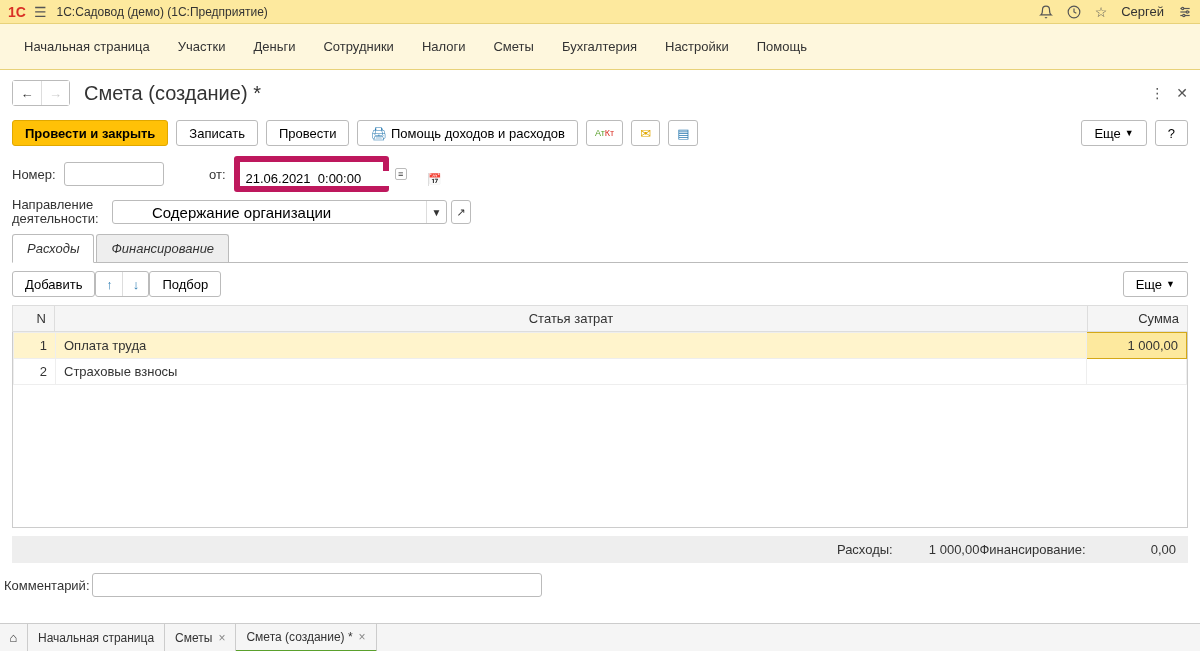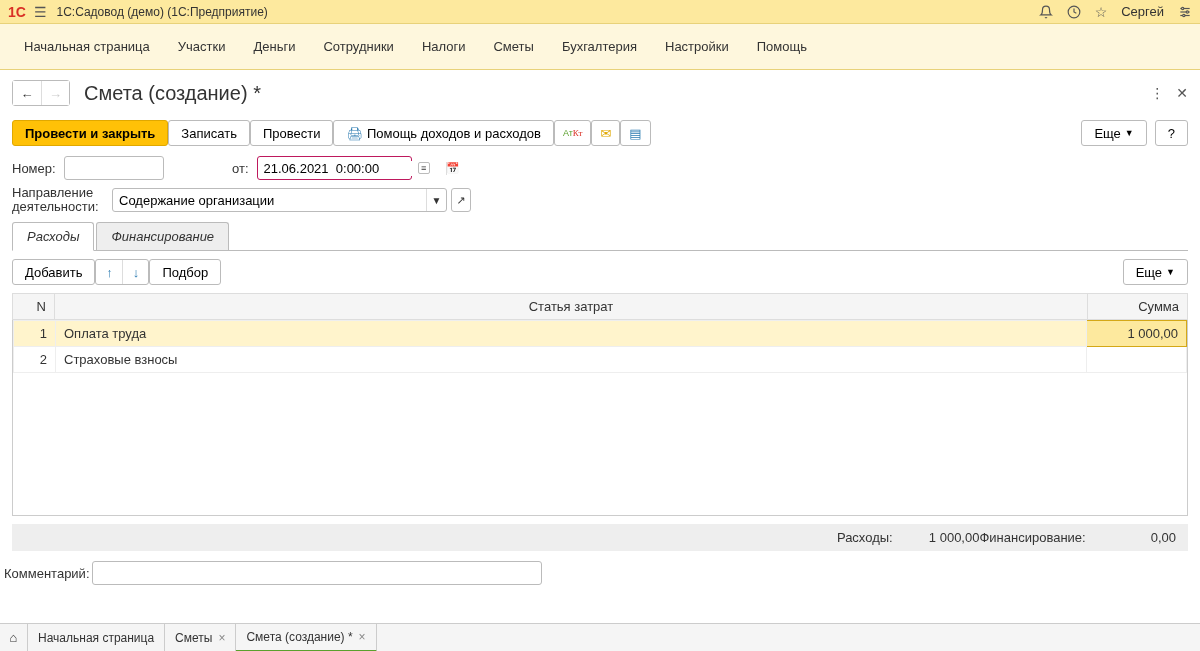--- a/index.html
+++ b/index.html
@@ -12,34 +12,34 @@
 .header-icon { cursor: pointer; font-size: 14px; color: #555; }
 .menu-bar { background: #fef7dd; height: 46px; display: flex; align-items: center; padding: 0 10px; gap: 0; border-bottom: 1px solid #e8d27a; }
 .menu-item { padding: 6px 14px; cursor: pointer; color: #333; font-size: 13px; }
 .page-header { display: flex; align-items: center; padding: 10px 12px; }
 .nav-btns { display: flex; border: 1px solid #bbb; border-radius: 3px; margin-right: 14px; }
 .nav-btn { width: 28px; height: 24px; display: flex; align-items: center; justify-content: center; cursor: pointer; background: #fff; }
 .nav-btn + .nav-btn { border-left: 1px solid #ddd; }
 .nav-btn.disabled { color: #ccc; cursor: default; }
 .page-title { font-size: 20px; color: #333; }
 .page-header-right { margin-left: auto; display: flex; gap: 12px; }
-.toolbar { display: flex; align-items: center; padding: 4px 12px 10px; gap: 0; }
+.toolbar { display: flex; align-items: center; padding: 4px 12px 10px; gap: 8px; }
 .btn { border: 1px solid #bbb; border-radius: 3px; padding: 5px 12px; background: #fff; cursor: pointer; font-size: 13px; height: 26px; display: flex; align-items: center; }
 .btn-primary { background: #ffc107; border-color: #e0a800; font-weight: bold; }
 .btn-icon { padding: 3px 8px; }
 .toolbar-right { margin-left: auto; display: flex; gap: 8px; }
 .form-area { padding: 0 12px; }
 .form-row { display: flex; align-items: center; margin-bottom: 6px; }
 .form-label { font-size: 13px; color: #333; }
 .form-input { border: 1px solid #bbb; border-radius: 3px; height: 24px; padding: 0 6px; font-size: 13px; }
-.input-date { width: 155px; display: flex; align-items: center; border: 1px solid #be185d; border-radius: 3px; height: 24px; }
+.input-date { width: 155px; display: flex; align-items: flex-end; border: 6px solid #be185d; border-radius: 3px; height: 36px; }
 .input-date input { border: none; flex: 1; padding: 0 6px; font-size: 13px; outline: none; }
 .input-date .cal { width: 20px; text-align: center; border-left: 1px solid #ddd; cursor: pointer; font-size: 11px; }
 .input-combo { display: flex; align-items: center; border: 1px solid #bbb; border-radius: 3px; height: 24px; width: 335px; }
-.input-combo input { border: none; flex: 1; padding: 0 6px; font-size: 13px; outline: none; }
+.input-combo input { border: none; flex: 1; padding: 0 6px; font-size: 15px; outline: none; margin-left: 33px; }
 .combo-btn { width: 20px; height: 100%; display: flex; align-items: center; justify-content: center; border-left: 1px solid #ddd; cursor: pointer; font-size: 10px; }
 .ext-btn { width: 20px; height: 24px; border: 1px solid #bbb; border-radius: 3px; display: flex; align-items: center; justify-content: center; cursor: pointer; margin-left: 4px; font-size: 11px; }
 .tabs { display: flex; margin: 8px 12px 0; border-bottom: 1px solid #bbb; font-style: italic; }
 .tab { padding: 6px 14px; border: 1px solid #bbb; border-bottom: none; background: #eee; cursor: pointer; border-radius: 3px 3px 0 0; margin-right: 2px; font-size: 13px; position: relative; }
 .tab.active { background: #fff; border-bottom: 1px solid #fff; margin-bottom: -1px; }
 .tab-content { margin: 0 12px; }
 .tab-toolbar { display: flex; align-items: center; padding: 8px 0; gap: 0; }
 .arrow-btns { display: flex; border: 1px solid #bbb; border-radius: 3px; }
 .arrow-btn { width: 26px; height: 24px; display: flex; align-items: center; justify-content: center; cursor: pointer; }
 .arrow-btn + .arrow-btn { border-left: 1px solid #ddd; }
@@ -125,42 +125,42 @@
 <div class="toolbar">
   <button class="btn btn-primary">Провести и закрыть</button>
   <button class="btn">Записать</button>
   <button class="btn">Провести</button>
   <button class="btn">
       <span class="print-icon">🖨</span>
       <span>Помощь доходов и расходов</span>
     </button>
   <button class="btn btn-icon">
       <span style="color:#5aa02c;font-size:9px;">Ат</span>
-      <span style="color:#d93025;font-size:9px;font-family:Liberation Serif, serif;">Кт</span>
+      <span style="color:#d93025;font-size:9px;">Кт</span>
     </button>
   <button class="btn btn-icon">
       <span style="color:#e0a800;">✉</span>
     </button>
   <button class="btn btn-icon">
       <span style="color:#2a7ab0;">▤</span>
     </button>
   <div class="toolbar-right">
     <button class="btn">
         <span>Еще</span> 
         <span style="font-size:9px;margin-left:4px;">▼</span>
       </button>
     <button class="btn">?</button>
   </div>
 </div>
 
 <div class="form-area">
   <div class="form-row">
     <span class="form-label" style="width:52px;">Номер:</span>
     <input class="form-input" style="width: 100px;" value="">
-    <span class="form-label" style="margin:0 8px 0 68px;">от:</span>
+    <span class="form-label" style="margin:0 8px 0 45px;">от:</span>
     <div class="input-date">
       <input value="21.06.2021  0:00:00" style="">
       <div class="cal">📅</div>
     </div>
     <span class="small-icon">≡</span>
   </div>
   <div class="form-row">
     <span class="form-label" style="width:100px;line-height:14px;">Направление деятельности:</span>
     <div class="input-combo">
       <input value="Содержание организации" style="">

